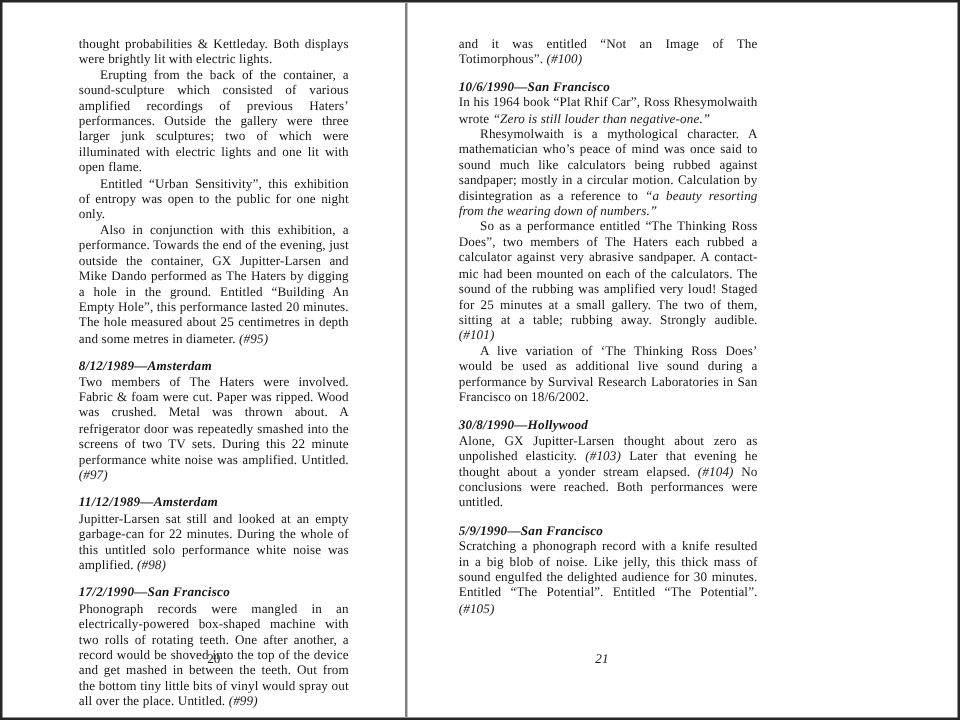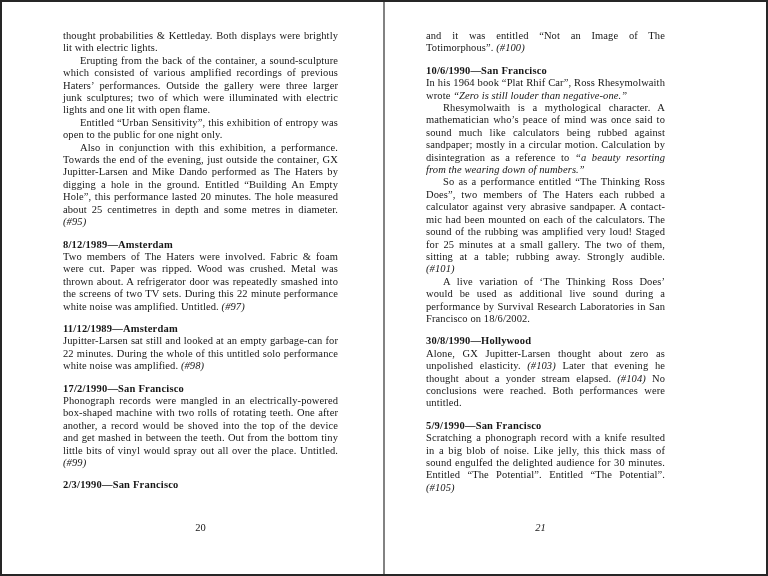--- a/index.html
+++ b/index.html
@@ -12,39 +12,40 @@
     display: flex;
     overflow: hidden;
     font-family: "Liberation Serif", "DejaVu Serif", serif;
     color: var(--text-color, #161616);
   }
   .page {
     position: relative;
     box-sizing: border-box;
     height: 100%;
   }
-  .page-left  { width: 381px; padding: 28px 45px 0 61px; }
+  .page-left  { width: 322px; padding: 28px 45px 0 61px; }
   .gutter     { width: 2px; height: 100%; background: var(--divider-color, #828282); }
   .page-right { width: 341px; padding: 28px 61px 0 41px; }
 
   .page-content {
     font-size: 10.5px;
     line-height: 12.4px;
     text-align: justify;
     letter-spacing: 0.1px;
   }
   p.body-para { margin: 0; }
   p.body-para.indent { text-indent: 17px; }
   h3.entry-heading {
     margin: 10px 0 0 0;
     font-size: 10.5px;
     line-height: 12.4px;
     font-weight: bold;
     text-align: left;
     letter-spacing: 0.2px;
+    font-style: italic;
   }
   .italic { font-style: italic; }
 
   .page-number {
     position: absolute;
     bottom: 40px;
     text-align: center;
     font-size: 10.5px;
     line-height: 12px;
   }

